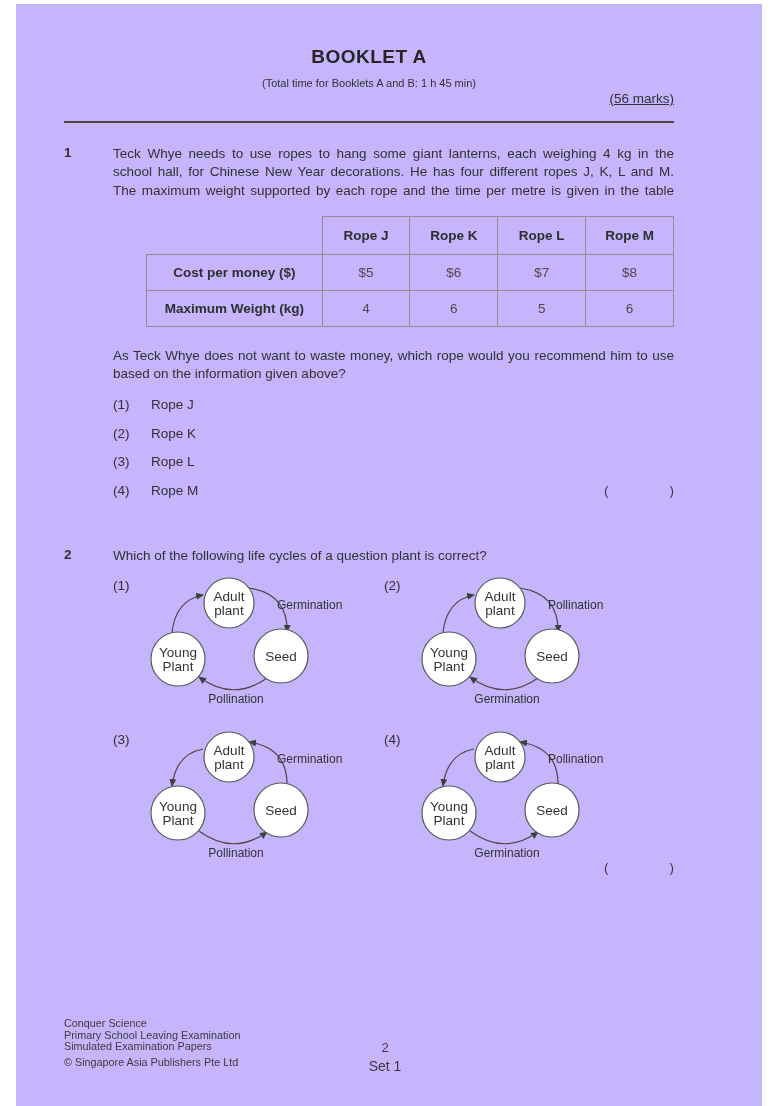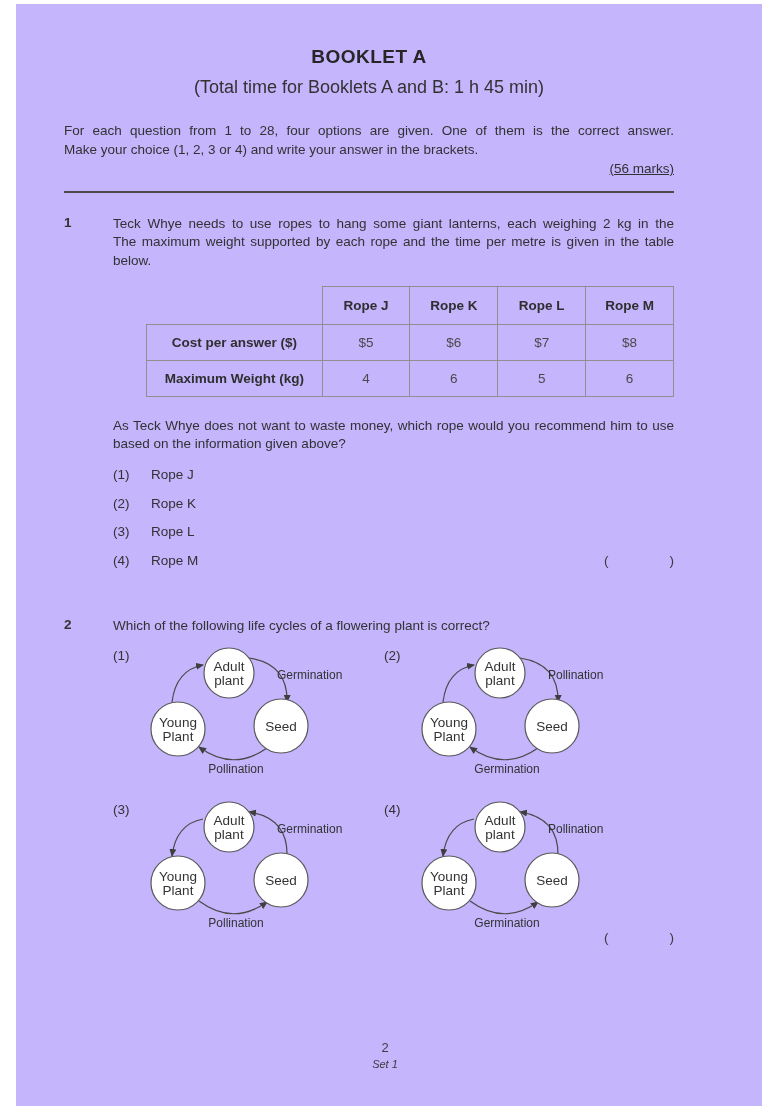--- a/index.html
+++ b/index.html
@@ -9,21 +9,21 @@
     margin:4px auto;
     background:#c4b5fd;
     font-family:"Liberation Sans","DejaVu Sans",sans-serif;
     color:#323232;
     font-size:13.5px;
     overflow:hidden;
   }
   .content { padding:42px 88px 0 48px; }
 
   h1.title { margin:0; text-align:center; font-size:19px; letter-spacing:0.5px; color:#262626; }
-  .subtitle { margin-top:9px; text-align:center; font-size:18px; }
+  .subtitle { margin-top:9px; text-align:center; font-size:11px; }
 
   .instructions { margin-top:23px; line-height:19px; }
   .jline { text-align:justify; text-align-last:justify; }
   .marks { text-align:right; line-height:19px;text-decoration:underline; }
 
   hr.rule { border:none; border-top:2px solid #4b4b4b; margin:13px 0 0 0; }
 
   .question { display:flex; margin-top:22px; }
   .qnum { width:49px; font-weight:bold; flex:none; }
   .qbody { flex:1; min-width:0; }
@@ -56,61 +56,57 @@
   svg.cycle .arclabel { font-size:12px; }
   svg.cycle .arclabel.mid { text-anchor:middle; }
 
   .answer-line { text-align:right; margin-top:-6px; }
 
   .footer-left { position:absolute; left:48px; top:1014px; font-size:10.8px; line-height:11.5px; color:#3c3c3c; }
   .footer-left div { margin:0; }
   .footer-left .copyright { margin-top:4px; }
   .footer-center { position:absolute; left:289px; top:1036px; width:160px; text-align:center; color:#3c3c3c; }
   .page-number { font-size:13px; }
-  .set-label { font-size:11px; font-style:italic; margin-top:3px; }
+  .set-label { font-size:14px; margin-top:3px; }
 </style>
 </head>
 <body>
 
 <div class="page">
   <div class="content">
 
     <h1 class="title">BOOKLET A</h1>
     <div class="subtitle">(Total time for Booklets A and B: 1 h 45 min)</div>
 
-    <div class="instructions">
-      <div class="jline">For each question from 1 to 28, four options are given. One of them is the correct answer.</div>
-      <div>Make your choice (1, 2, 3 or 4) and write your answer in the brackets.</div>
-    </div>
     <div class="marks">(56 marks)</div>
 
     <hr class="rule">
 
     <section class="question">
       <div class="qnum">1</div>
       <div class="qbody">
         <div class="qtext">
-          <div class="jline">Teck Whye needs to use ropes to hang some giant lanterns, each weighing 2 kg in the</div>
+          <div class="jline">Teck Whye needs to use ropes to hang some giant lanterns, each weighing 4 kg in the</div>
+          <div class="jline">school hall, for Chinese New Year decorations. He has four different ropes J, K, L and M.</div>
           <div class="jline">The maximum weight supported by each rope and the time per metre is given in the table</div>
-          <div>below.</div>
         </div>
 
         <table class="ropes">
           <thead>
             <tr>
               <th class="blank"></th>
               <th>Rope J</th>
               <th>Rope K</th>
               <th>Rope L</th>
               <th>Rope M</th>
             </tr>
           </thead>
           <tbody>
             <tr>
-              <th>Cost per answer ($)</th>
+              <th>Cost per money ($)</th>
               <td>$5</td>
               <td>$6</td>
               <td>$7</td>
               <td>$8</td>
             </tr>
             <tr>
               <th>Maximum Weight (kg)</th>
               <td>4</td>
               <td>6</td>
               <td>5</td>
@@ -146,21 +142,21 @@
               <span>)</span>
             </span>
           </div>
         </div>
       </div>
     </section>
 
     <section class="question q2">
       <div class="qnum">2</div>
       <div class="qbody">
-        <p class="qtext">Which of the following life cycles of a flowering plant is correct?</p>
+        <p class="qtext">Which of the following life cycles of a question plant is correct?</p>
 
         <svg width="0" height="0" style="position:absolute" aria-hidden="true">
           <defs>
             <marker id="arrowhead" markerUnits="userSpaceOnUse" markerWidth="9" markerHeight="8" refX="7" refY="3.5" orient="auto">
               <path d="M0,0 L8,3.5 L0,7 Z" fill="#3f3f3f"></path>
             </marker>
           </defs>
         </svg>
 
         <div class="diagram-grid">
@@ -239,17 +235,23 @@
           <span class="answer-brackets">
             <span>(</span>
             <span>)</span>
           </span>
         </div>
       </div>
     </section>
 
   </div>
 
+  <div class="footer-left">
+    <div>Conquer Science</div>
+    <div>Primary School Leaving Examination</div>
+    <div>Simulated Examination Papers</div>
+    <div class="copyright">© Singapore Asia Publishers Pte Ltd</div>
+  </div>
   <div class="footer-center">
     <div class="page-number">2</div>
     <div class="set-label">Set 1</div>
   </div>
 </div>
 
 </body></html>

